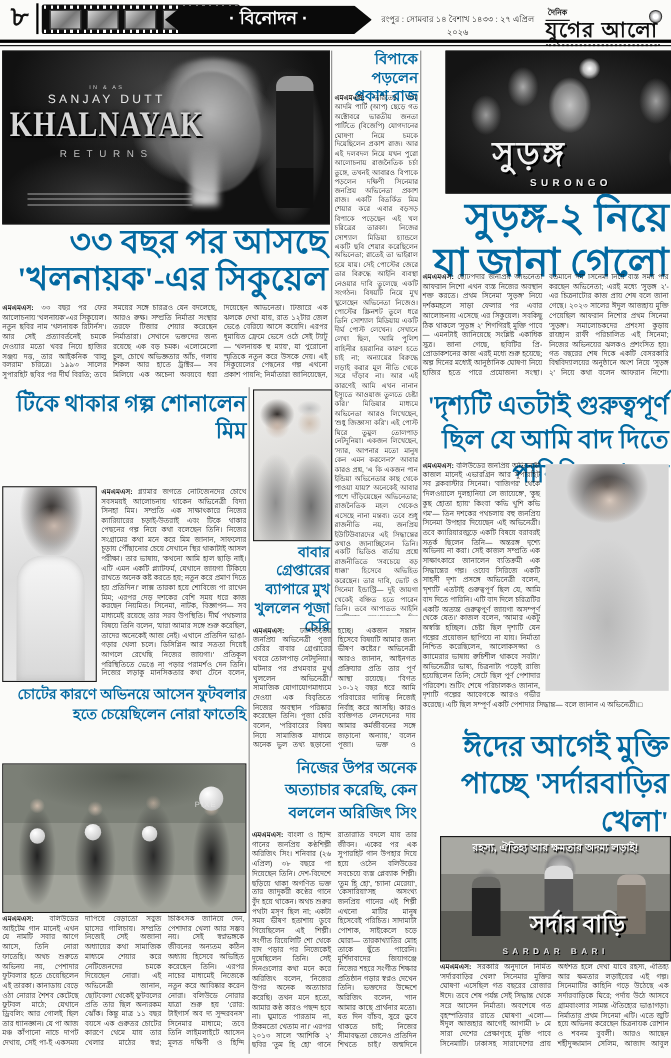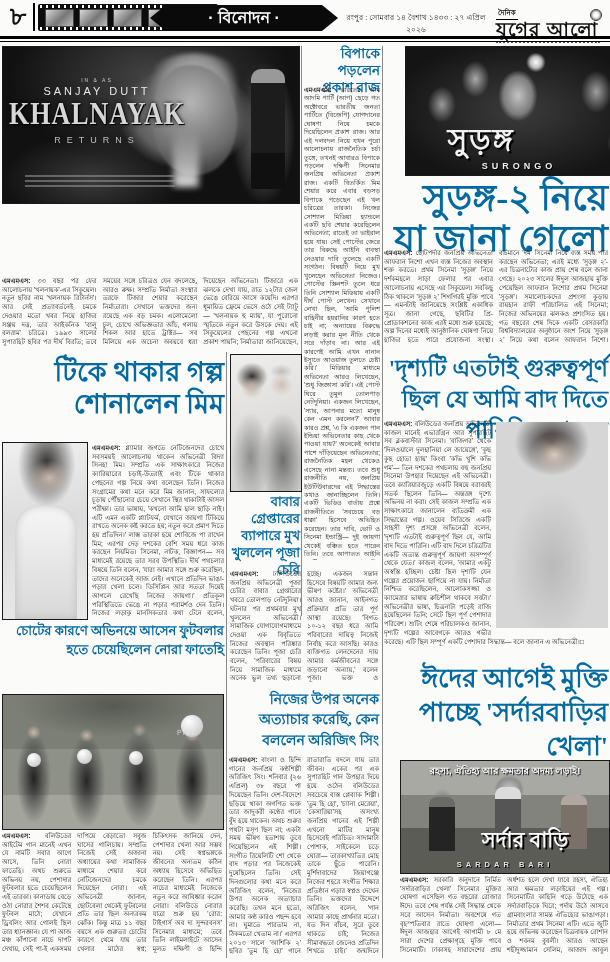--- a/index.html
+++ b/index.html
@@ -156,39 +156,40 @@
     <div class="kh-hair"></div>
     <div class="kh-face"></div>
     <div class="kh-man"></div>
     <div class="kh-smoke"></div>
     <div class="kh-inas">IN &amp; AS</div>
     <div class="kh-actor">SANJAY DUTT</div>
     <div class="kh-title">KHALNAYAK</div>
     <div class="kh-sub">RETURNS</div>
     <div class="kh-credits"></div>
   </div>
+  <div class="abs hl" style="left:2px;top:204px;width:296px;height:70px;font-size:30px;line-height:1.12;">৩৩ বছর পর আসছে 'খলনায়ক'-এর সিকুয়েল</div>
   <div class="abs body-text cols3" style="left:2px;top:277px;width:296px;height:71px;">
     <b class="lead">এমএমএস:</b><span> ৩৩ বছর পর ফের আলোচনায় 'খলনায়ক'-এর সিকুয়েল। নতুন ছবির নাম 'খলনায়ক রিটার্নস'। আর সেই প্রত্যাবর্তনেই চমকে দেওয়ার মতো খবর নিয়ে হাজির সঞ্জয় দত্ত, তার আইকনিক 'বালু বলরাম' চরিত্রে। ১৯৯৩ সালের সুপারহিট ছবির পর দীর্ঘ বিরতি; তবে সময়ের সঙ্গে চরিত্রও যেন বদলেছে, আরও রুক্ষ। সম্প্রতি নির্মাতা সংস্থার তরফে টিজার শেয়ার করেছেন নির্মাতারা। সেখানে ভক্তদের জন্য রয়েছে এক বড় চমক। এলোমেলো চুল, চোখে অভিজ্ঞতার আঁচ, গলায় শিকল আর হাতে ট্রাক্টর— সব মিলিয়ে এক অচেনা অবয়বে ধরা দিয়েছেন অভিনেতা। টিজারে এক ঝলকে দেখা যায়, রাত ১২টার জেল ভেঙে বেরিয়ে আসে কয়েদি। এরপর ধূমায়িত ফ্রেমে ভেসে ওঠে সেই ট্যাটু— 'খলনায়ক হু ম্যায়', যা পুরোনো স্মৃতিকে নতুন করে উসকে দেয়। এই সিকুয়েলের পেছনের গল্প এখনো প্রকাশ পায়নি; নির্মাতারা জানিয়েছেন, গল্পে থাকবে সম্পূর্ণ নতুন কাহিনি। গতকাল সন্ধ্যায় ঘোষণার সঙ্গে সঙ্গেই তৈরি হয় দারুণ উন্মাদনা। টিজারটি শেয়ার করেন পরিচালক সুভাষ ঘাইয়ের সঙ্গে, যিনি প্রথম ছবির নির্মাতা। পরিচালক নিজেও জানিয়েছেন, টিজারটি প্রথম ঝলক মাত্র। নব্বইয়ের দশকের মুক্তিযাত্রায় 'খলনায়ক' ছিল বক্স অফিসের ঘৃণা-ভালোবাসার চরিত্রের মাইলফলক; যেখানে সঞ্জয়ের পাশাপাশি অভিনয় করেছিলেন জ্যাকি শ্রফ ও মাধুরী দীক্ষিত। সেই জনপ্রিয়তার ধারাবাহিকতায় নতুন প্রজন্মের জন্য তৈরি হচ্ছে 'খলনায়ক রিটার্নস'। সব মিলিয়ে, পুরোনো নস্টালজিয়া আর নতুন গল্পের মিশেলে আসবার এ ছবি— 'খলনায়ক রিটার্নস'-এর অপেক্ষায় এখন অগণিত দর্শক।□</span>
   </div>
 
   <div class="abs hl" style="left:304px;top:46px;width:76px;height:36px;font-size:13.5px;line-height:1.25;">বিপাকে পড়লেন প্রকাশ রাজ</div>
   <div class="abs body-text" style="left:304px;top:86px;width:76px;height:474px;font-size:6.3px;">
     <b class="lead">এমএমএস:</b><span> ভারতের আম আদমি পার্টি (আপ) ছেড়ে গত অক্টোবরে ভারতীয় জনতা পার্টিতে (বিজেপি) যোগদানের ঘোষণা নিয়ে চমকে দিয়েছিলেন প্রকাশ রাজ। আর এই দলবদল নিয়ে যখন পুরো আলোচনায় রাজনৈতিক চর্চা তুঙ্গে, তখনই আবারও বিপাকে পড়লেন দক্ষিণী সিনেমার জনপ্রিয় অভিনেতা প্রকাশ রাজ। একটি বিতর্কিত মিম শেয়ার করে এবার বড়সড় বিপাকে পড়েছেন এই খল চরিত্রের তারকা। নিজের সোশ্যাল মিডিয়া হ্যান্ডলে একটি ছবি শেয়ার করেছিলেন অভিনেতা; রাতেই তা ভাইরাল হয়ে যায়। সেই পোস্টের জেরে তার বিরুদ্ধে আইনি ব্যবস্থা নেওয়ার দাবি তুলেছে একটি সংগঠন। বিষয়টি নিয়ে মুখ খুলেছেন অভিনেতা নিজেও। পোস্টের স্ক্রিনশট তুলে ধরে তিনি সোশ্যাল মিডিয়ায় একটি দীর্ঘ পোস্ট লেখেন। সেখানে লেখা ছিল, 'আমি পুলিশ বাহিনীর হয়রানির কারণ হতে চাই না; অন্যায়ের বিরুদ্ধে লড়াই করার মূল নীতি থেকে সরে দাঁড়াব না। আর এই কারণেই আমি এখন নানান ইস্যুতে আওয়াজ তুলতে চেষ্টা করি।' মিডিয়ার মাধ্যমে অভিনেতা আরও লিখেছেন, 'শুধু জিজ্ঞাসা করি'। এই পোস্ট ঘিরে তুমুল তোলপাড় নেটদুনিয়া। একজন লিখেছেন, 'স্যার, আপনার মতো মানুষ কেন এমন করলেন?' আবার কারও প্রশ্ন, 'এ কি একজন পান ইন্ডিয়া অভিনেতার কাছ থেকে পাওয়া যায়?' অনেকেই আবার পাশে দাঁড়িয়েছেন অভিনেতার; রাজনৈতিক মহল থেকেও এসেছে নানা মন্তব্য। তবে শুধু রাজনীতি নয়, জনপ্রিয় ইউটিউবারদের এই সিদ্ধান্তের কথাও জানাচ্ছিলেন তিনি। একটি ভিডিও বার্তায় প্রশ্নে রাজনীতিতে 'সবচেয়ে বড় ধাক্কা' হিসেবে অভিহিত করেছেন। তার দাবি, ভোট ও সিনেমা ইন্ডাস্ট্রি— দুই জায়গা থেকেই বঞ্চিত হতে পারেন তিনি। তবে আপাতত আইনি নোটিশের অপেক্ষাতেই দিন কাটছে অভিনেতার।□</span>
   </div>
 
   <div class="abs sur-poster ph">
     <div class="sur-title">সুড়ঙ্গ</div>
     <div class="sur-en">SURONGO</div>
   </div>
   <div class="abs hl" style="left:384px;top:178px;width:224px;height:66px;font-size:36px;line-height:1.15;">সুড়ঙ্গ-২ নিয়ে যা জানা গেলো</div>
   <div class="abs body-text cols2" style="left:384px;top:249px;width:224px;height:99px;">
     <b class="lead">এমএমএস:</b><span> ছোটপর্দার জনপ্রিয় অভিনেতা আফরান নিশো এখন ব্যস্ত নিজের অবস্থান শক্ত করতে। প্রথম সিনেমা 'সুড়ঙ্গ' নিয়ে দর্শকমহলে সাড়া ফেলার পর এবার আলোচনায় এসেছে এর সিকুয়েল। সবকিছু ঠিক থাকলে 'সুড়ঙ্গ ২' শিগগিরই মুক্তি পাবে— এমনটাই জানিয়েছে সংশ্লিষ্ট একাধিক সূত্র। জানা গেছে, ছবিটির প্রি-প্রোডাকশনের কাজ এরই মধ্যে শুরু হয়েছে; অল্প দিনের মধ্যেই আনুষ্ঠানিক ঘোষণা নিয়ে হাজির হতে পারে প্রযোজনা সংস্থা। বর্তমানে 'দম' সিনেমা নিয়ে ব্যস্ত সময় পার করছেন অভিনেতা; এরই মধ্যে 'সুড়ঙ্গ ২'-এর চিত্রনাট্যের কাজ প্রায় শেষ বলে জানা গেছে। ২০২৩ সালের ঈদুল আজহায় মুক্তি পেয়েছিল আফরান নিশোর প্রথম সিনেমা 'সুড়ঙ্গ'। সমালোচকদের প্রশংসা কুড়ায় রায়হান রাফী পরিচালিত এই সিনেমা; নিজের অভিনয়ের ঝলকও প্রশংসিত হয়। গত বছরের শেষ দিকে একটি বেসরকারি বিশ্ববিদ্যালয়ের অনুষ্ঠানে অংশ নিয়ে 'সুড়ঙ্গ ২' নিয়ে কথা বলেন আফরান নিশো। ভক্তদের প্রশ্নের জবাবে জানান, রাফীর সঙ্গে পরিকল্পনা চলছে; তবে শারীরিক গড়নের কারণে কিছুটা দেরি হচ্ছে। নিশো বলেন, 'এটি আগে বললে বলা হবে; ধৈর্য ধরুন, পা আছে।' 'সুড়ঙ্গ' সিনেমায় আরও ছিলেন তমা মির্জা, শহীদুজ্জামান সেলিম ও মোস্তফা মনওয়ার।□</span>
   </div>
 
-  <div class="abs hl" style="left:2px;top:356px;width:222px;height:82px;font-size:27px;line-height:1.2;">টিকে থাকার গল্প শোনালেন মিম</div>
+  <div class="abs hl" style="left:2px;top:356px;width:222px;height:82px;font-size:20px;line-height:1.2;">টিকে থাকার গল্প শোনালেন মিম</div>
   <div class="abs mim-photo ph">
     <div class="mim-dress"></div>
   </div>
   <div class="abs body-text" style="left:92px;top:444px;width:132px;height:172px;">
     <b class="lead">এমএমএস:</b><span> গ্ল্যামার জগতে নেটিজেনদের চোখে সবসময়ই আলোচনায় থাকেন অভিনেত্রী বিদ্যা সিনহা মিম। সম্প্রতি এক সাক্ষাৎকারে নিজের ক্যারিয়ারের চড়াই-উতরাই এবং টিকে থাকার পেছনের গল্প নিয়ে কথা বলেছেন তিনি। নিজের সংগ্রামের কথা মনে করে মিম জানান, সাফল্যের চূড়ায় পৌঁছানোর চেয়ে সেখানে স্থির থাকাটাই আসল পরীক্ষা। তার ভাষায়, 'কখনো আমি হাল ছাড়ি নাই। এটি এমন একটি প্ল্যাটফর্ম, যেখানে জায়গা টিকিয়ে রাখতে অনেক কষ্ট করতে হয়; নতুন করে প্রমাণ দিতে হয় প্রতিদিন।' লাক্স তারকা হয়ে শোবিজে পা রাখেন মিম; এরপর দেড় দশকের বেশি সময় ধরে কাজ করছেন নিয়মিত। সিনেমা, নাটক, বিজ্ঞাপন— সব মাধ্যমেই রয়েছে তার সরব উপস্থিতি। দীর্ঘ পথচলার বিষয়ে তিনি বলেন, 'যারা আমার সঙ্গে শুরু করেছিল, তাদের অনেকেই আজ নেই। এখানে প্রতিদিন ভাঙা-গড়ার খেলা চলে। ডিসিপ্লিন আর সততা দিয়েই আগলে রেখেছি নিজের জায়গা।' প্রতিকূল পরিস্থিতিতে ভেঙে না পড়ার পরামর্শও দেন তিনি। নিজের লড়াকু মানসিকতার কথা টেনে বলেন, 'কখনো আমি ভাবি নাই ছেড়ে দেব। মনে হয়েছে, এটা পারি না তো কী, ওটা ভালো পারি। নিজেকে সময় দিতে হবে।' তরুণদের উদ্দেশে মিমের বার্তা— ধৈর্য আর পরিশ্রমের বিকল্প নেই; নিজেকে অনেক উপায়ে তৈরি রাখতে হবে।□</span>
   </div>
 
   <div class="abs pooja-photo ph">
     <div class="pooja-bodies"></div>
   </div>

